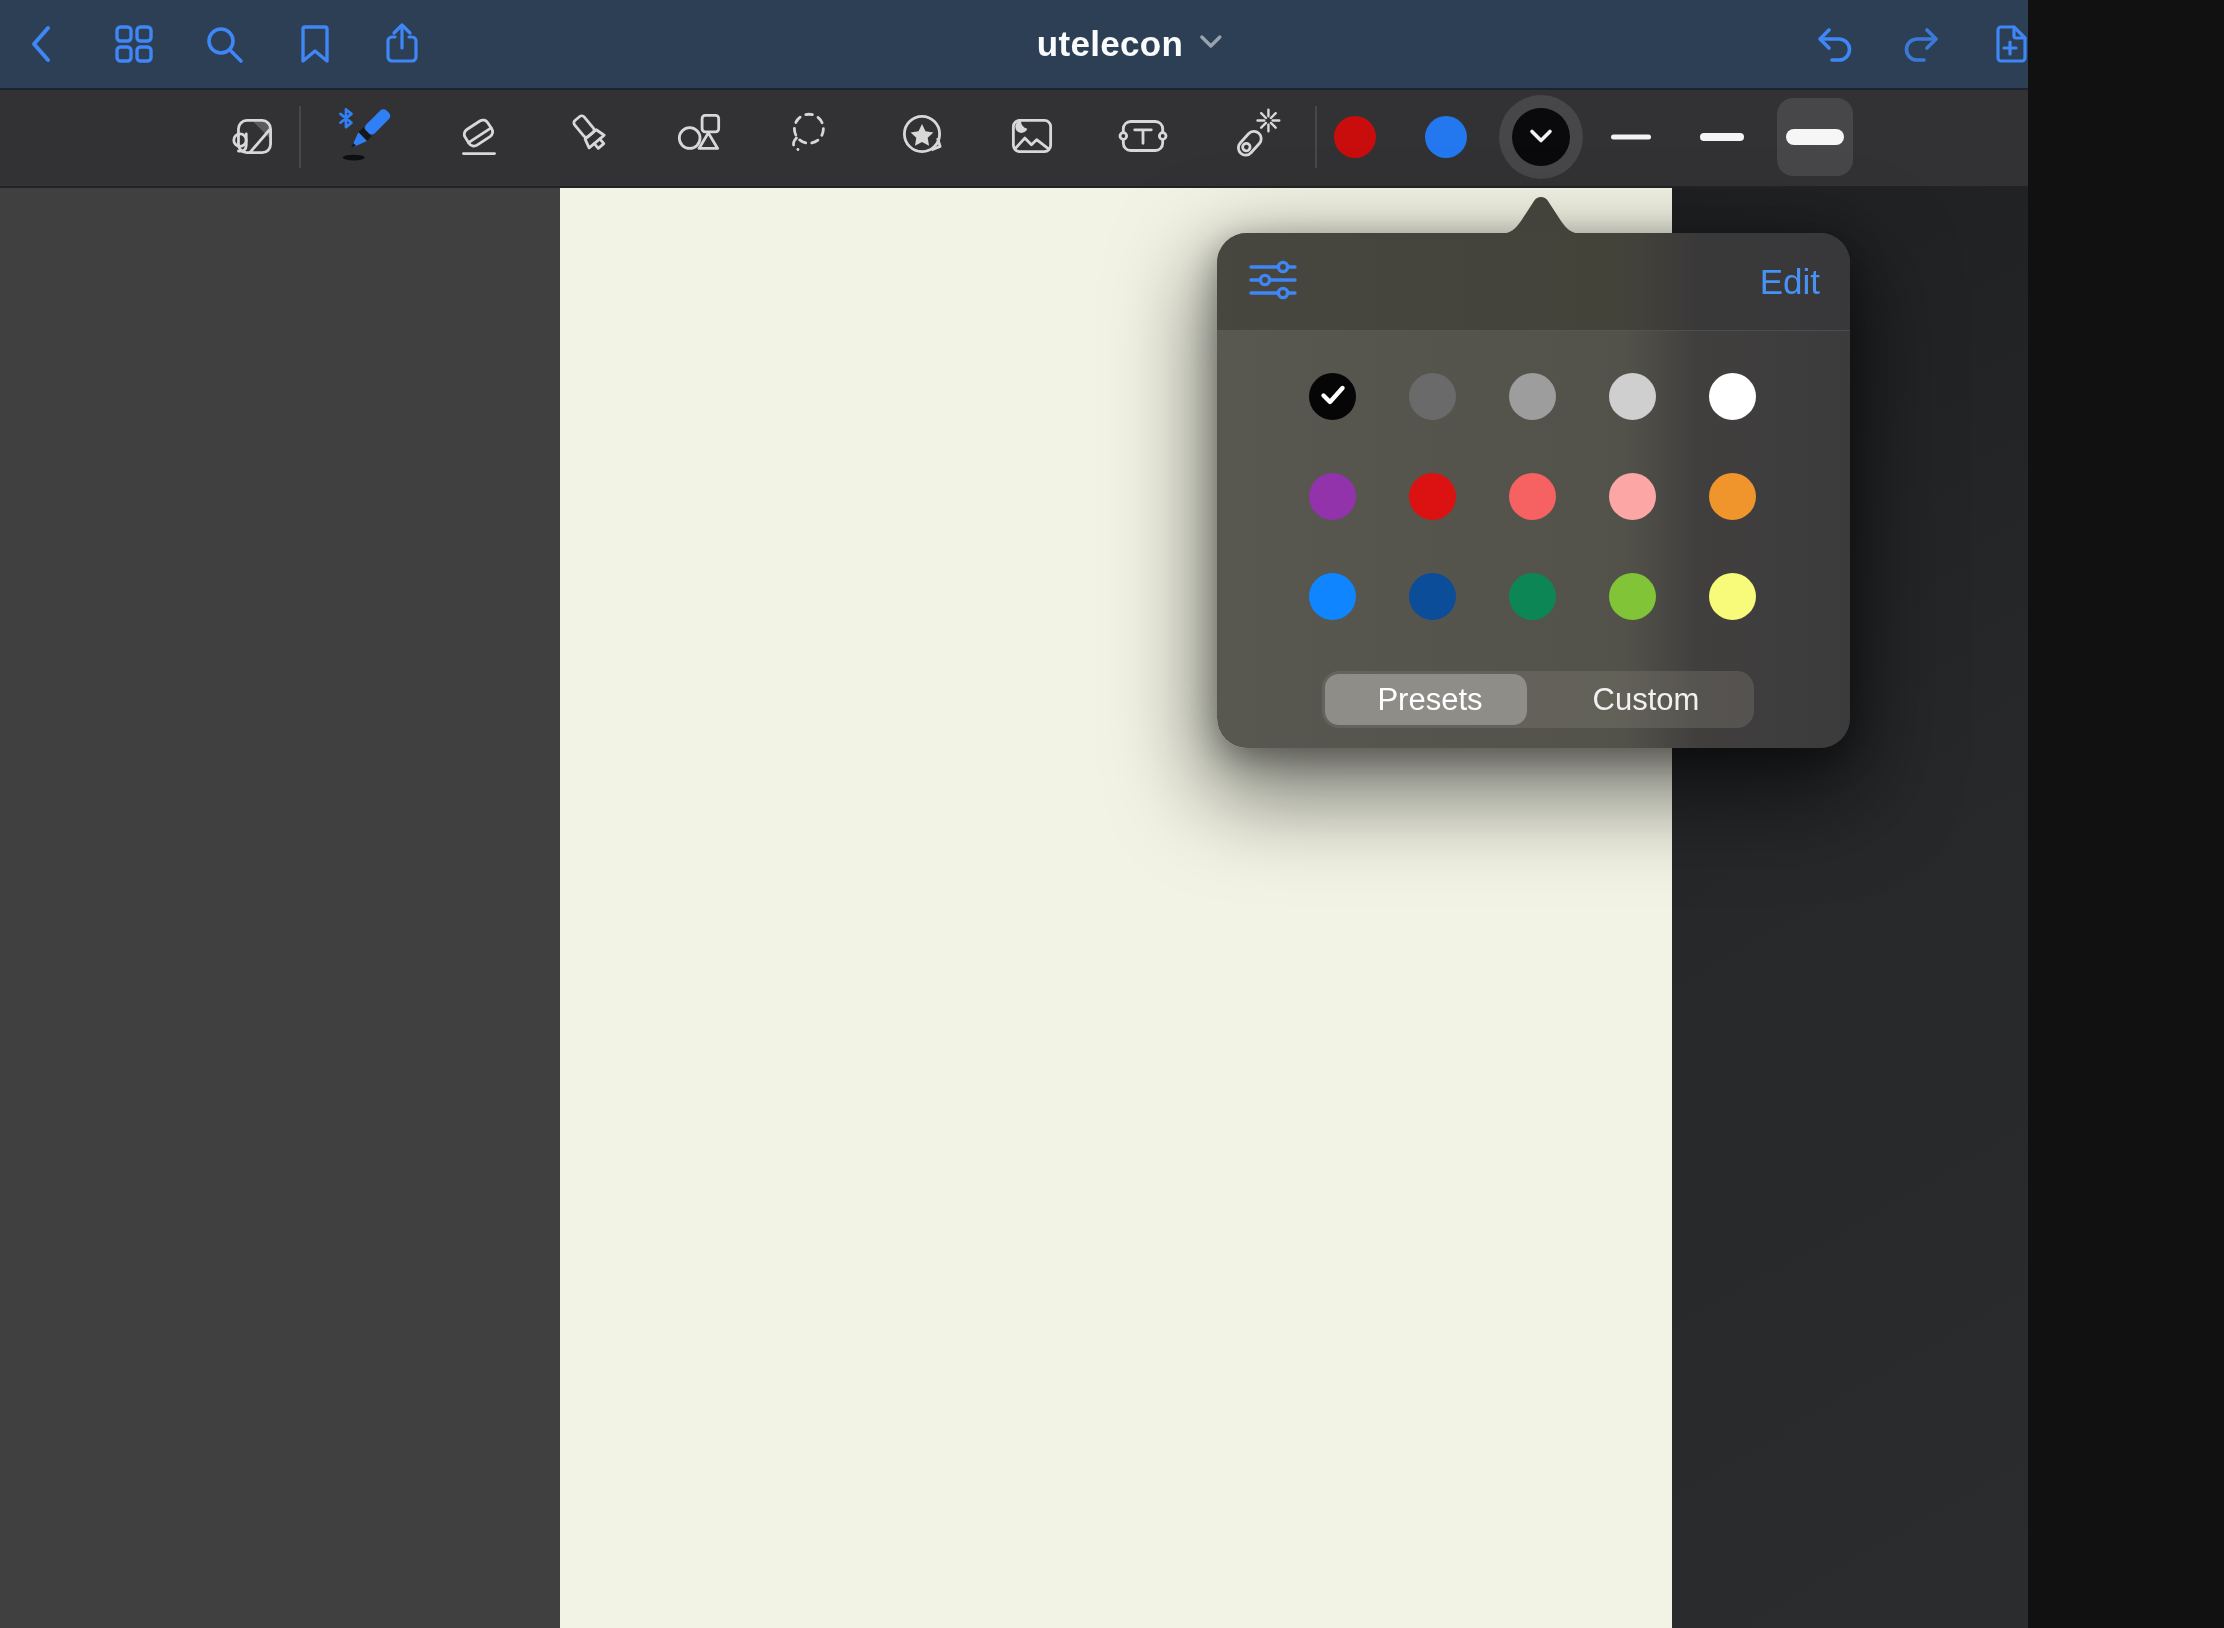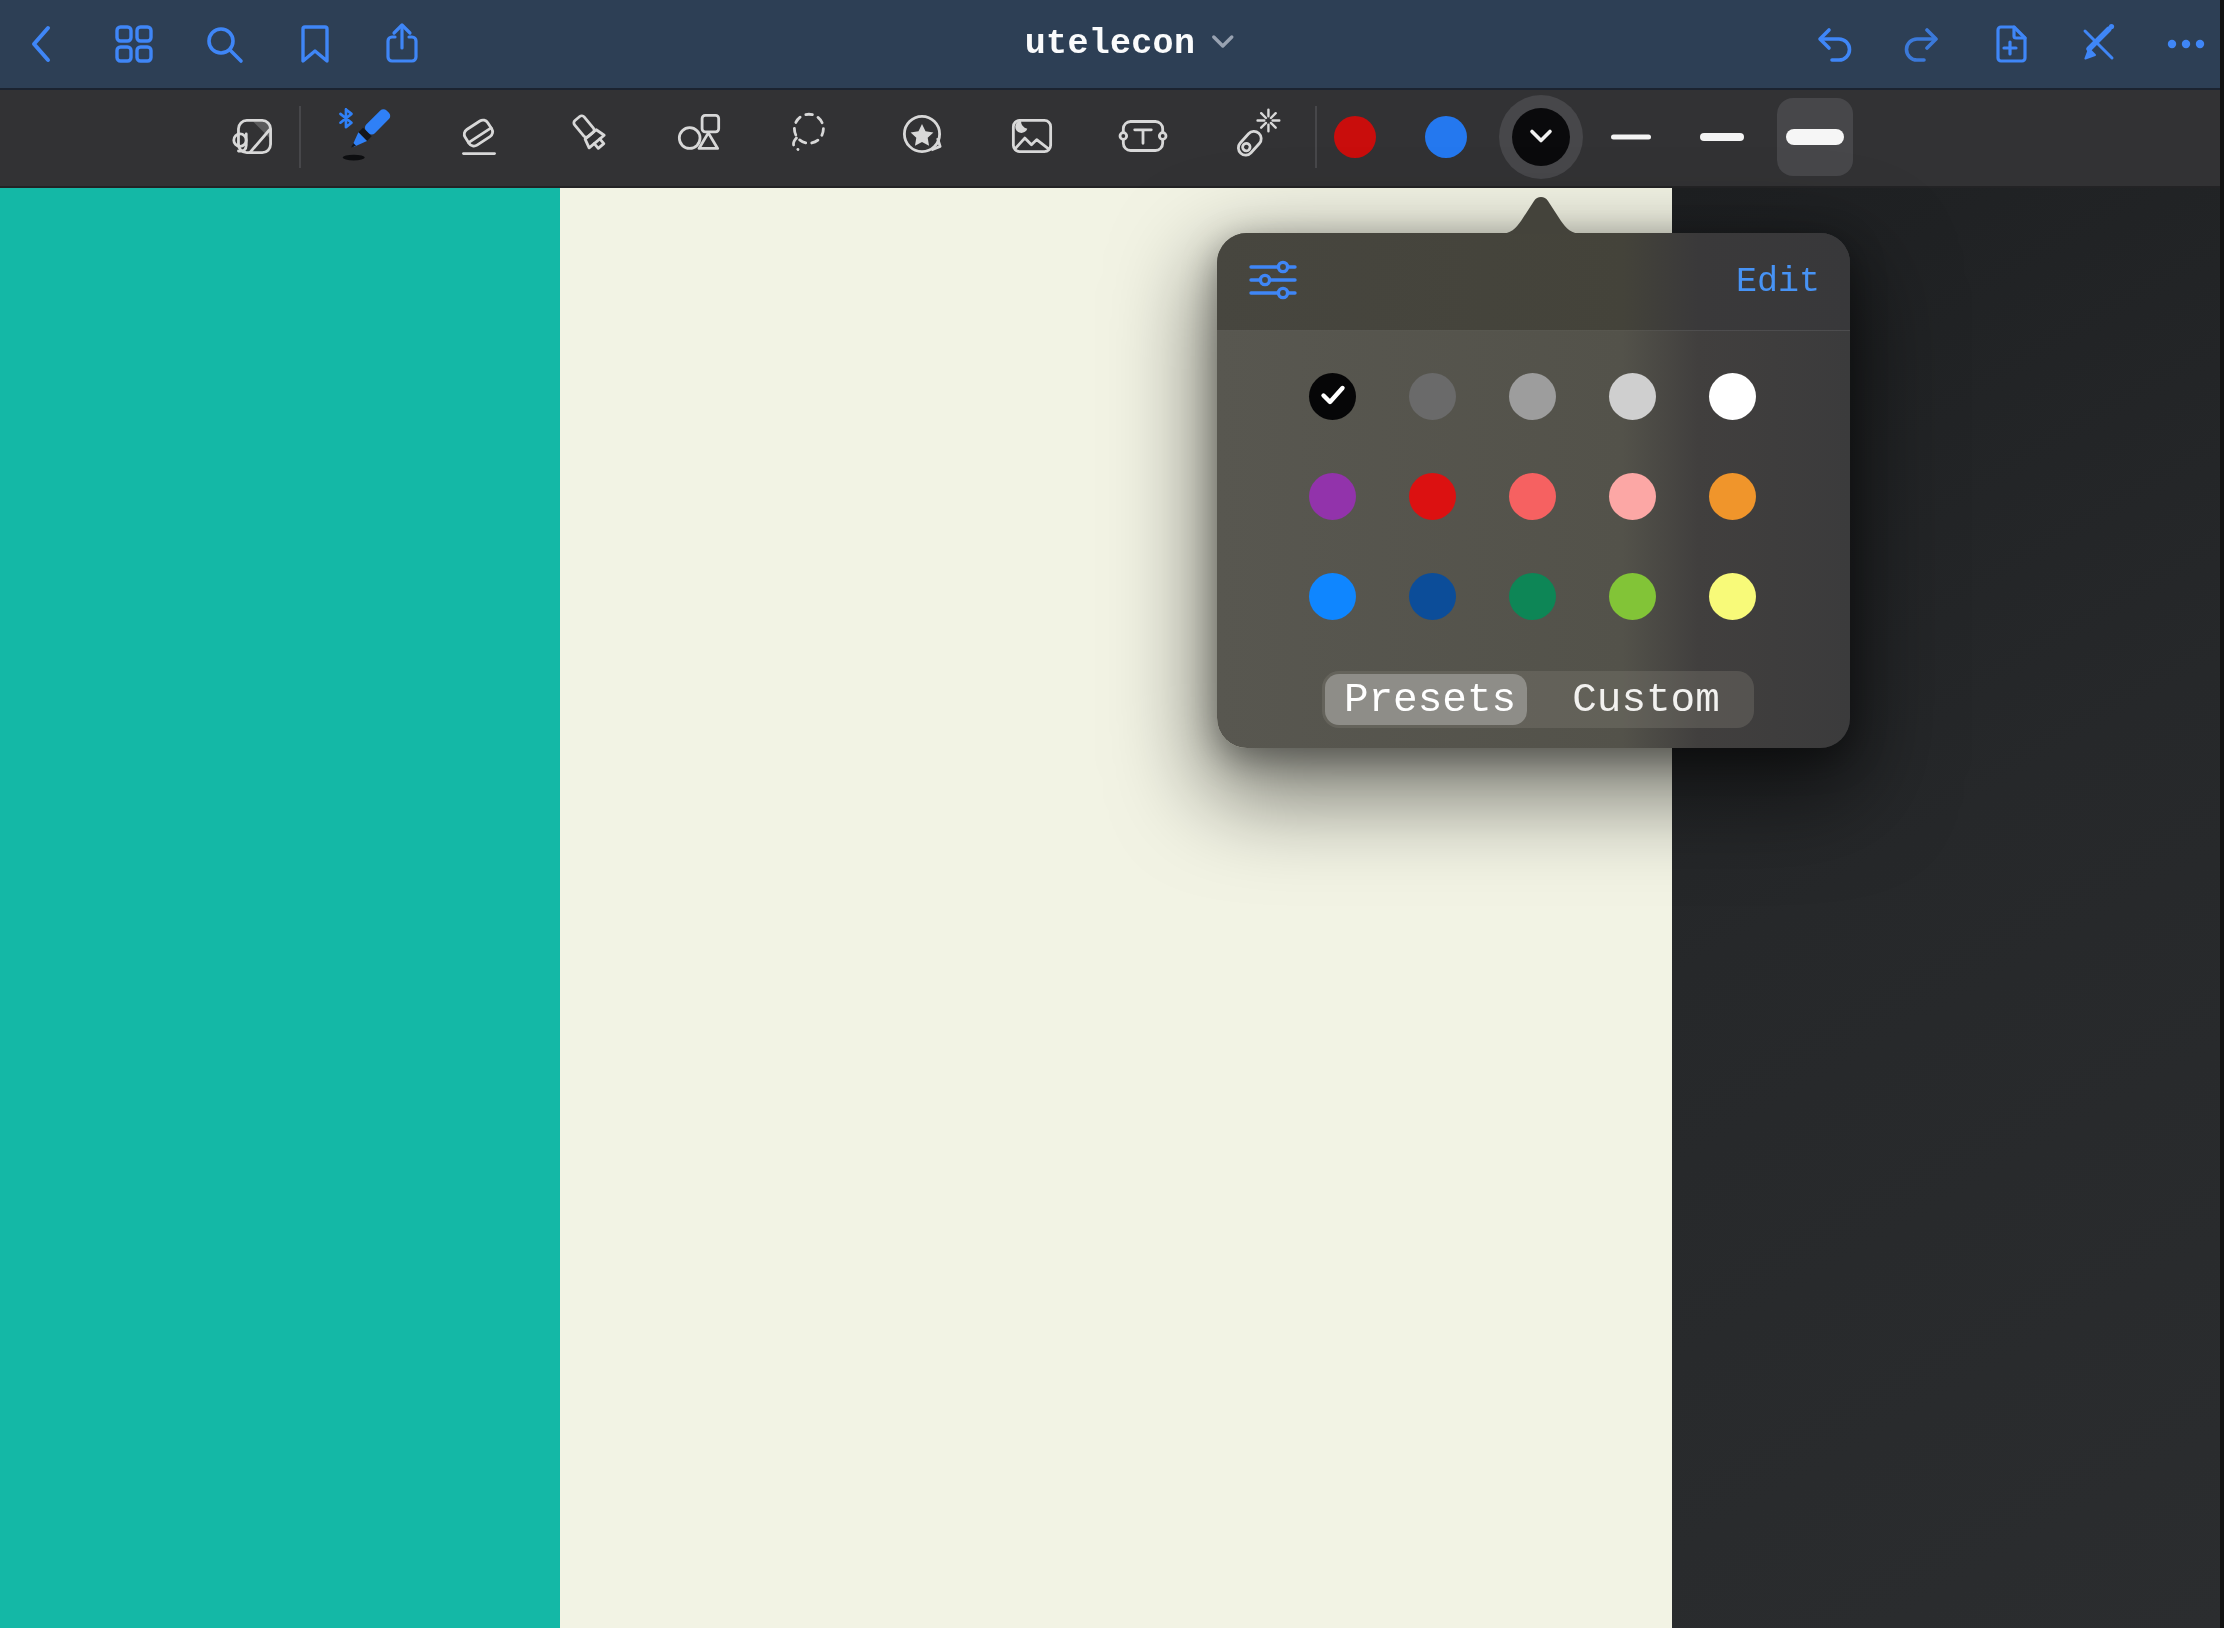--- a/index.html
+++ b/index.html
@@ -1,18 +1,18 @@
 <!DOCTYPE html>
 <html><head>
 <meta charset="utf-8">
 <style>
   html,body{margin:0;padding:0;background:#111;}
   .stage{
-    position:relative;width:2220px;height:1628px;overflow:hidden;
-    background:#14b8a6;font-family:Liberation Mono, monospace;
+    position:relative;width:2028px;height:1628px;overflow:hidden;
+    background:#404040;font-family:Liberation Sans, sans-serif;
     -webkit-font-smoothing:antialiased;
   }
   
   .topbar{position:absolute;left:0;top:0;width:2224px;height:88px;background:#2d3f55;border-bottom:2px solid #1b2330;z-index:30;}
   .tb-btn{position:absolute;top:44px;transform:translate(-50%,-50%);width:60px;height:60px;display:flex;align-items:center;justify-content:center;background:none;border:none;padding:0;cursor:pointer;}
   .tb-btn svg{display:block;}
   .doc-title{position:absolute;left:1130px;top:44px;transform:translate(-50%,-50%);display:flex;align-items:center;gap:16px;z-index:31;}
   .doc-title .t{font-size:35px;font-weight:700;color:#fafbfc;letter-spacing:.3px;}
   
   .toolbar{position:absolute;left:0;top:90px;width:2224px;height:96px;background:#323234;border-bottom:2px solid #232325;z-index:20;}
@@ -34,21 +34,21 @@
   .pop-caret{position:absolute;left:1499px;top:192px;z-index:41;}
   .pop-header{position:absolute;left:0;top:0;width:633px;height:97px;border-radius:30px 30px 0 0;
     background:linear-gradient(90deg,#47463f 0%,#44433a 64%,#3a393a 76%,#38383a 100%);
     border-bottom:1px solid rgba(255,255,255,.10);}
   .pop-title{position:absolute;left:0;right:0;top:50%;transform:translateY(-50%);text-align:center;font-size:35px;font-weight:600;color:#f4f4f2;pointer-events:none;}
   .pop-edit{position:absolute;right:30px;top:50%;transform:translateY(-50%);font-size:35px;color:#4793f5;background:none;border:none;padding:0;cursor:pointer;font-family:inherit;}
   .pop-opts{position:absolute;left:30px;top:50%;transform:translateY(-50%);width:52px;height:52px;background:none;border:none;padding:0;cursor:pointer;display:flex;align-items:center;justify-content:center;}
   .gswatch{position:absolute;width:47px;height:47px;border-radius:50%;border:none;padding:0;cursor:pointer;display:flex;align-items:center;justify-content:center;}
   .segments{position:absolute;left:105px;top:438px;width:432px;height:57px;border-radius:17px;background:rgba(130,127,117,.34);}
   .seg-pill{position:absolute;left:3px;top:3px;width:202px;height:51px;border-radius:14px;background:#8e8d88;}
-  .seg-btn{position:absolute;top:0;height:57px;width:216px;background:none;border:none;padding:0;cursor:pointer;font-family:inherit;font-size:41px;color:#ffffff;z-index:2;}
+  .seg-btn{position:absolute;top:0;height:57px;width:216px;background:none;border:none;padding:0;cursor:pointer;font-family:inherit;font-size:31px;color:#ffffff;z-index:2;}
   .seg-btn.left{left:0;}
   .seg-btn.right{left:216px;color:#f2f1ef;}
 </style>
 </head>
 <body>
 
 <div class="stage">
 
   <div class="paper" style="background: rgb(242, 243, 228);"></div>
   <div class="right-dim"></div>

